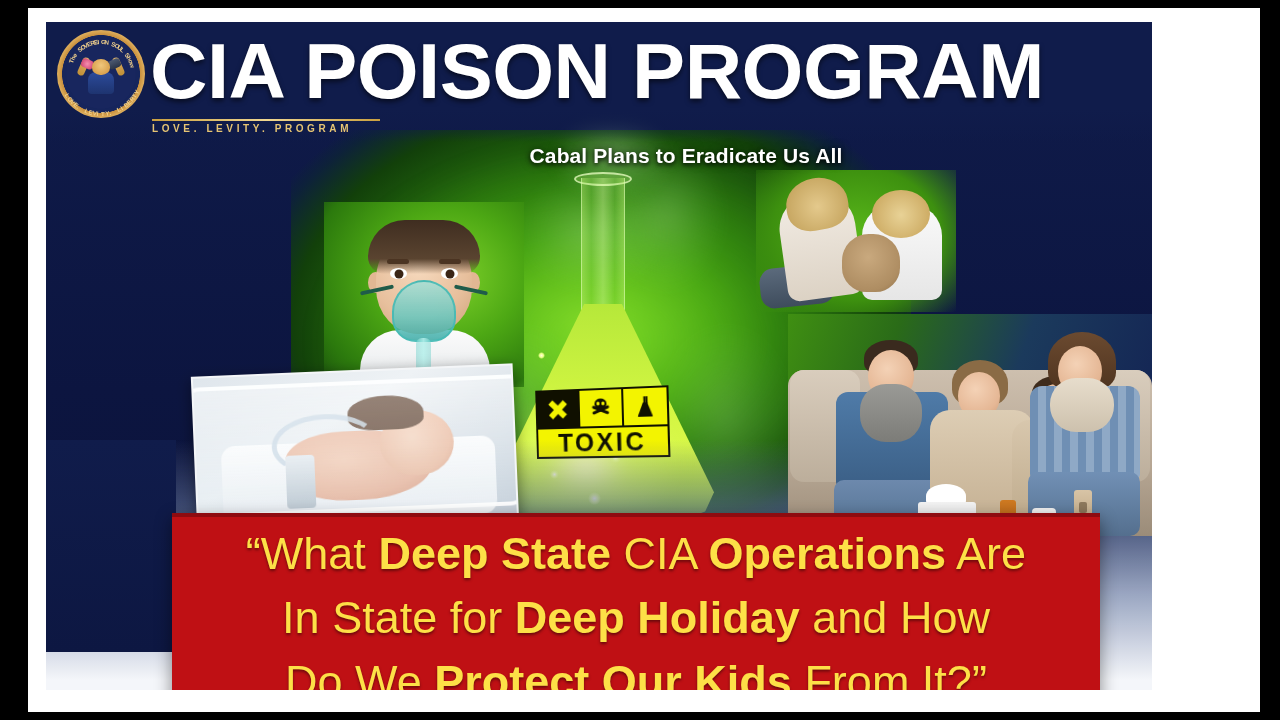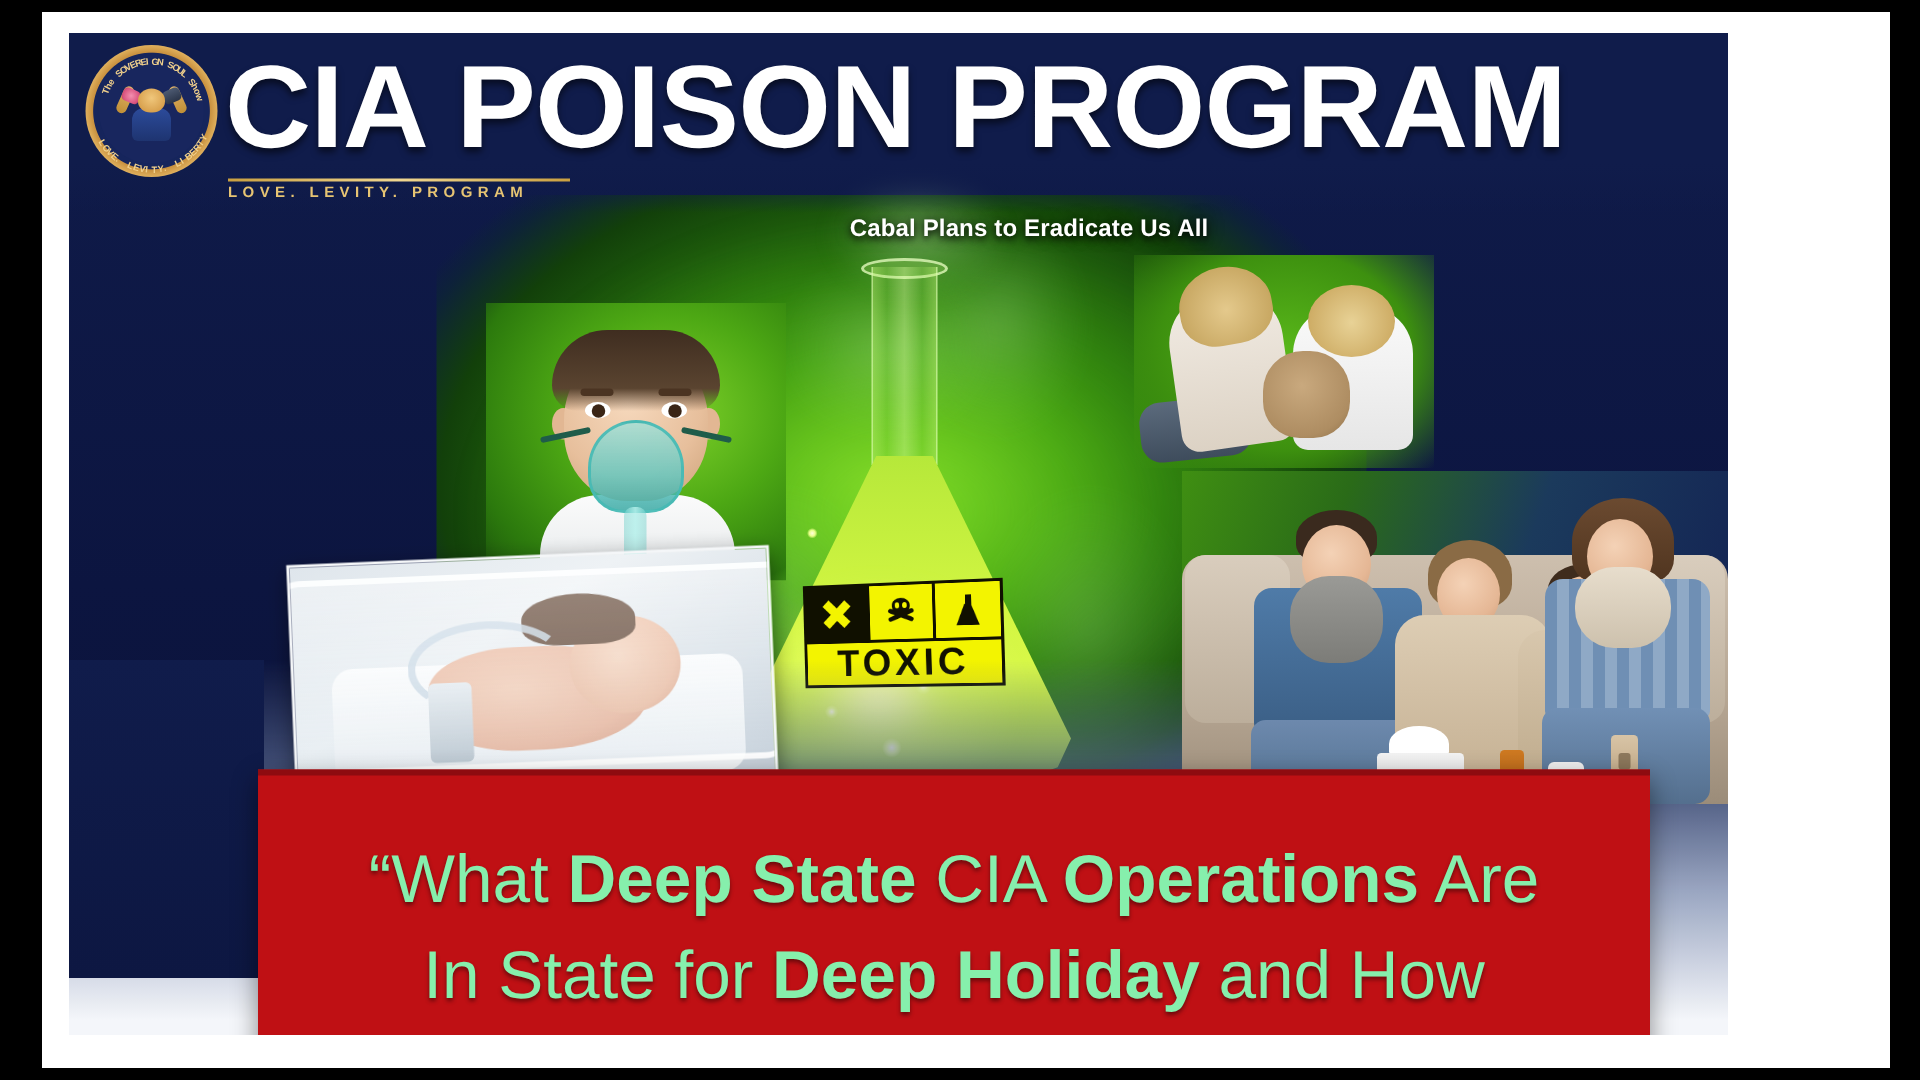--- a/index.html
+++ b/index.html
@@ -180,21 +180,21 @@
     white-space: nowrap;
   }
 
   
   .subtitle {
     position: absolute;
     left: 380px; top: 122px;
     width: 520px;
     text-align: center;
     color: #ffffff;
-    font-size: 16px;
+    font-size: 21px;
     font-weight: bold;
     letter-spacing: 0.1px;
     text-shadow: 0 2px 4px rgba(0,0,0,.8), 0 0 10px rgba(0,0,0,.6);
     z-index: 11;
   }
 
   
   .smoke {
     position: absolute;
     border-radius: 50%;
@@ -532,21 +532,21 @@
     width: 928px; height: 206px;
     background: #bf1014;
     border-top: 4px solid #8e0b10;
     box-shadow: 0 6px 16px rgba(0,0,0,.45);
     z-index: 14;
     display: flex; align-items: center; justify-content: center;
   }
   .banner-text {
     width: 100%;
     text-align: center;
-    color: #86efac;
+    color: #fde047;
     font-family: "Liberation Sans Narrow","Liberation Sans", sans-serif;
     font-size: 45px;
     line-height: 64px;
     letter-spacing: 0px;
     text-shadow: 0 2px 3px rgba(0,0,0,.45);
     padding: 0 14px;
   }
   .banner-text b { font-weight: bold; }
   .banner-text u.bold-underline { font-weight: bold; text-decoration: underline; text-underline-offset: 5px; text-decoration-thickness: 4px; }
   .banner-line { white-space: nowrap; }
@@ -759,17 +759,18 @@
       <div class="wm-rule"></div>
       <div class="wm-sub">LOVE.  LEVITY.  PROGRAM</div>
     </div>
 
     <div class="subtitle">Cabal Plans to Eradicate Us All</div>
 
     <div id="red-banner">
       <div class="banner-text">
         <div class="banner-line"><span>“What </span><b>Deep State</b><span> CIA </span><b>Operations</b><span> Are</span></div>
         <div class="banner-line"><span>In State for </span><b>Deep Holiday</b><span> and How</span></div>
+        <div class="banner-line"><span>Do We </span><u class="bold-underline">Protect Our Kids</u><span> From It?”</span></div>
       </div>
     </div>
 
   </div>
 </div>
 
 </body></html>

